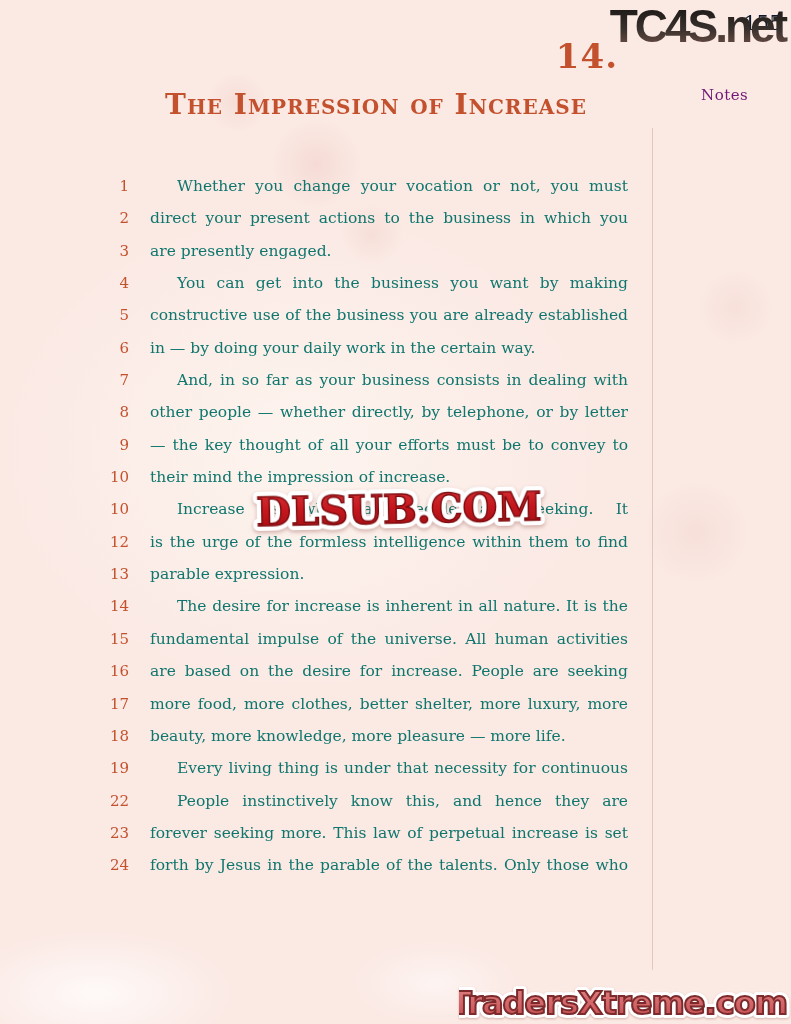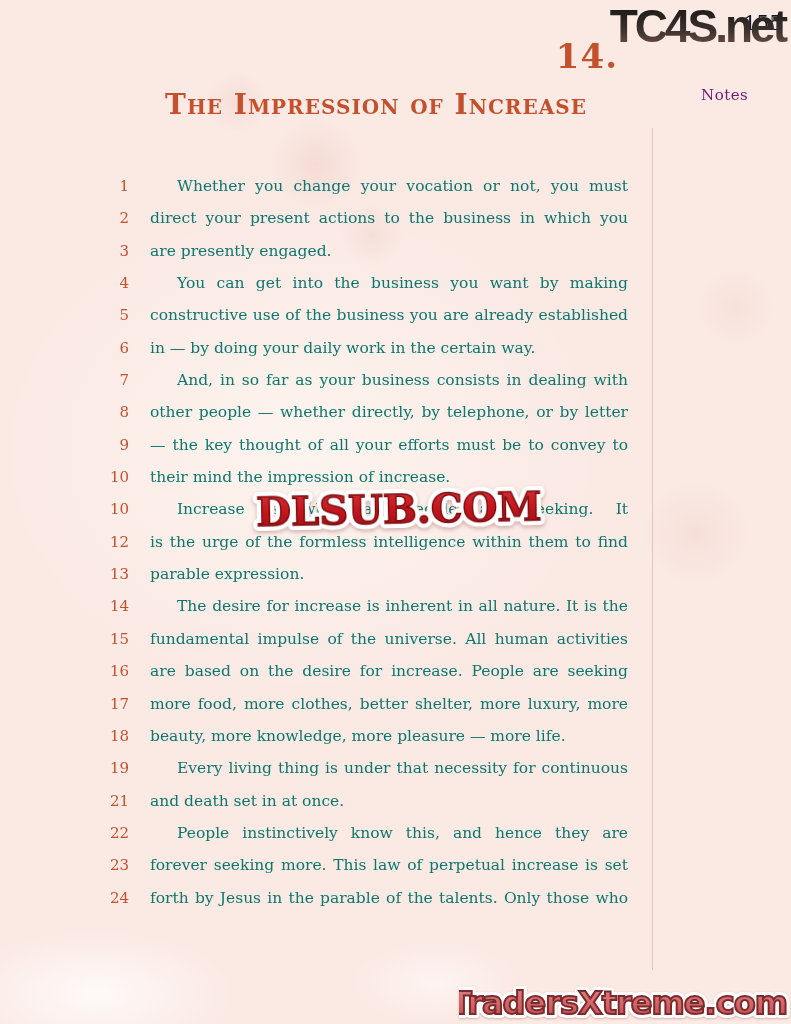--- a/index.html
+++ b/index.html
@@ -151,24 +151,20 @@
       <span class="txt">more food, more clothes, better shelter, more luxury, more</span>
     </div>
     <div class="line last">
       <span class="num">18</span>
       <span class="txt">beauty, more knowledge, more pleasure — more life.</span>
     </div>
     <div class="line indent">
       <span class="num">19</span>
       <span class="txt">Every living thing is under that necessity for continuous</span>
     </div>
-    <div class="line last">
-      <span class="num">21</span>
-      <span class="txt">and death set in at once.</span>
-    </div>
     <div class="line indent">
       <span class="num">22</span>
       <span class="txt">People instinctively know this, and hence they are</span>
     </div>
     <div class="line">
       <span class="num">23</span>
       <span class="txt">forever seeking more. This law of perpetual increase is set</span>
     </div>
     <div class="line">
       <span class="num">24</span>

